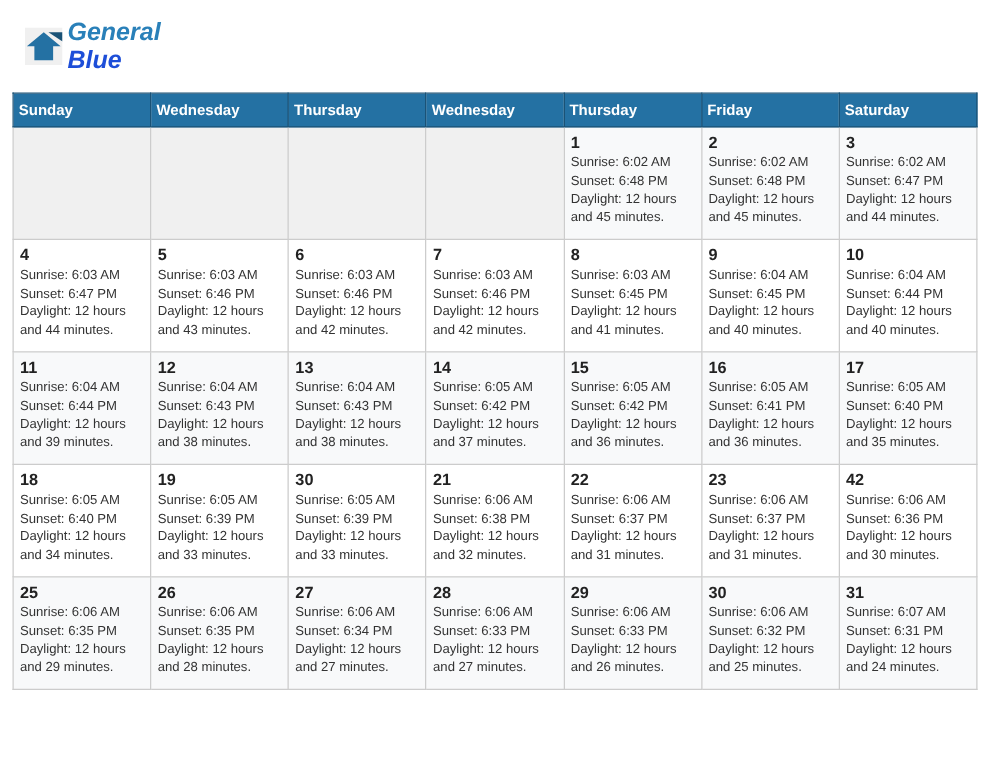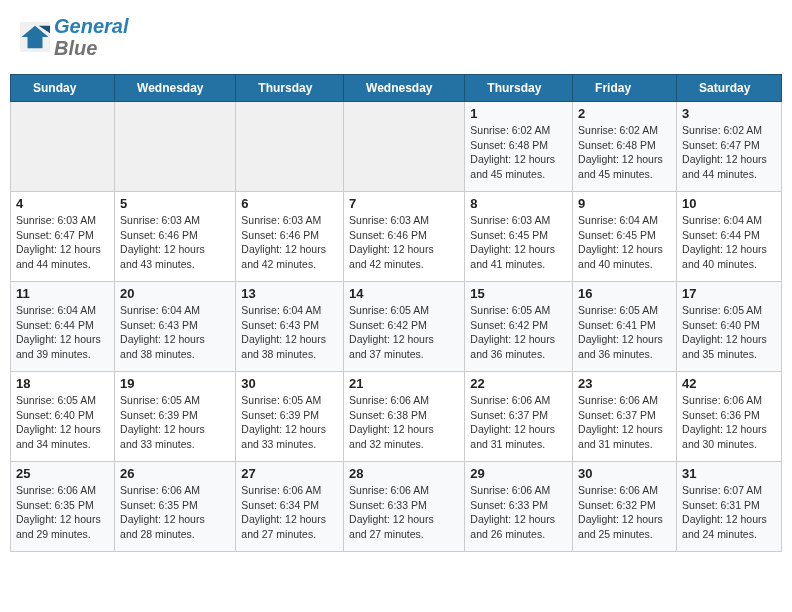--- a/index.html
+++ b/index.html
@@ -51,21 +51,21 @@
     table {
       width: 100%;
       border-collapse: collapse;
       font-size: 11px;
     }
     thead tr {
       background: #2471a3;
       color: #fff;
     }
     thead th {
-      padding: 6px 22px;
+      padding: 6px 4px;
       text-align: left;
       font-weight: bold;
       font-size: 12px;
       border: 1px solid #1a5276;
     }
     tbody tr {
       vertical-align: top;
     }
     tbody td {
       border: 1px solid #ccc;
@@ -99,21 +99,21 @@
 
 <div class="header">
   <div class="logo">
     <svg class="logo-icon" viewBox="0 0 40 40" xmlns="http://www.w3.org/2000/svg">
       <rect x="0" y="0" width="40" height="40" fill="#f0f0f0"></rect>
       <polygon points="20,5 38,20 30,20 30,35 10,35 10,20 2,20" fill="#2471a3"></polygon>
       <polygon points="25,5 40,15 40,5" fill="#1a5276"></polygon>
     </svg>
     <div>
       <div class="logo-text">
-        <span>General</span><br><span style="color:#737373;">Blue</span>
+        <span>General</span><br><span style="color:#1d4ed8;">Blue</span>
       </div>
     </div>
   </div>
   <div class="title-area">
     <div class="main-title"></div>
     <div class="subtitle"></div>
   </div>
 </div>
 
 <table>
@@ -176,21 +176,21 @@
           <div class="day-num">10</div>
           <div class="day-info">Sunrise: 6:04 AM<br>Sunset: 6:44 PM<br>Daylight: 12 hours<br>and 40 minutes.</div>
         </td>
       </tr>
       <tr>
         <td>
           <div class="day-num">11</div>
           <div class="day-info">Sunrise: 6:04 AM<br>Sunset: 6:44 PM<br>Daylight: 12 hours<br>and 39 minutes.</div>
         </td>
         <td>
-          <div class="day-num">20</div>
+          <div class="day-num">12</div>
           <div class="day-info">Sunrise: 6:04 AM<br>Sunset: 6:43 PM<br>Daylight: 12 hours<br>and 38 minutes.</div>
         </td>
         <td>
           <div class="day-num">13</div>
           <div class="day-info">Sunrise: 6:04 AM<br>Sunset: 6:43 PM<br>Daylight: 12 hours<br>and 38 minutes.</div>
         </td>
         <td>
           <div class="day-num">14</div>
           <div class="day-info">Sunrise: 6:05 AM<br>Sunset: 6:42 PM<br>Daylight: 12 hours<br>and 37 minutes.</div>
         </td>

